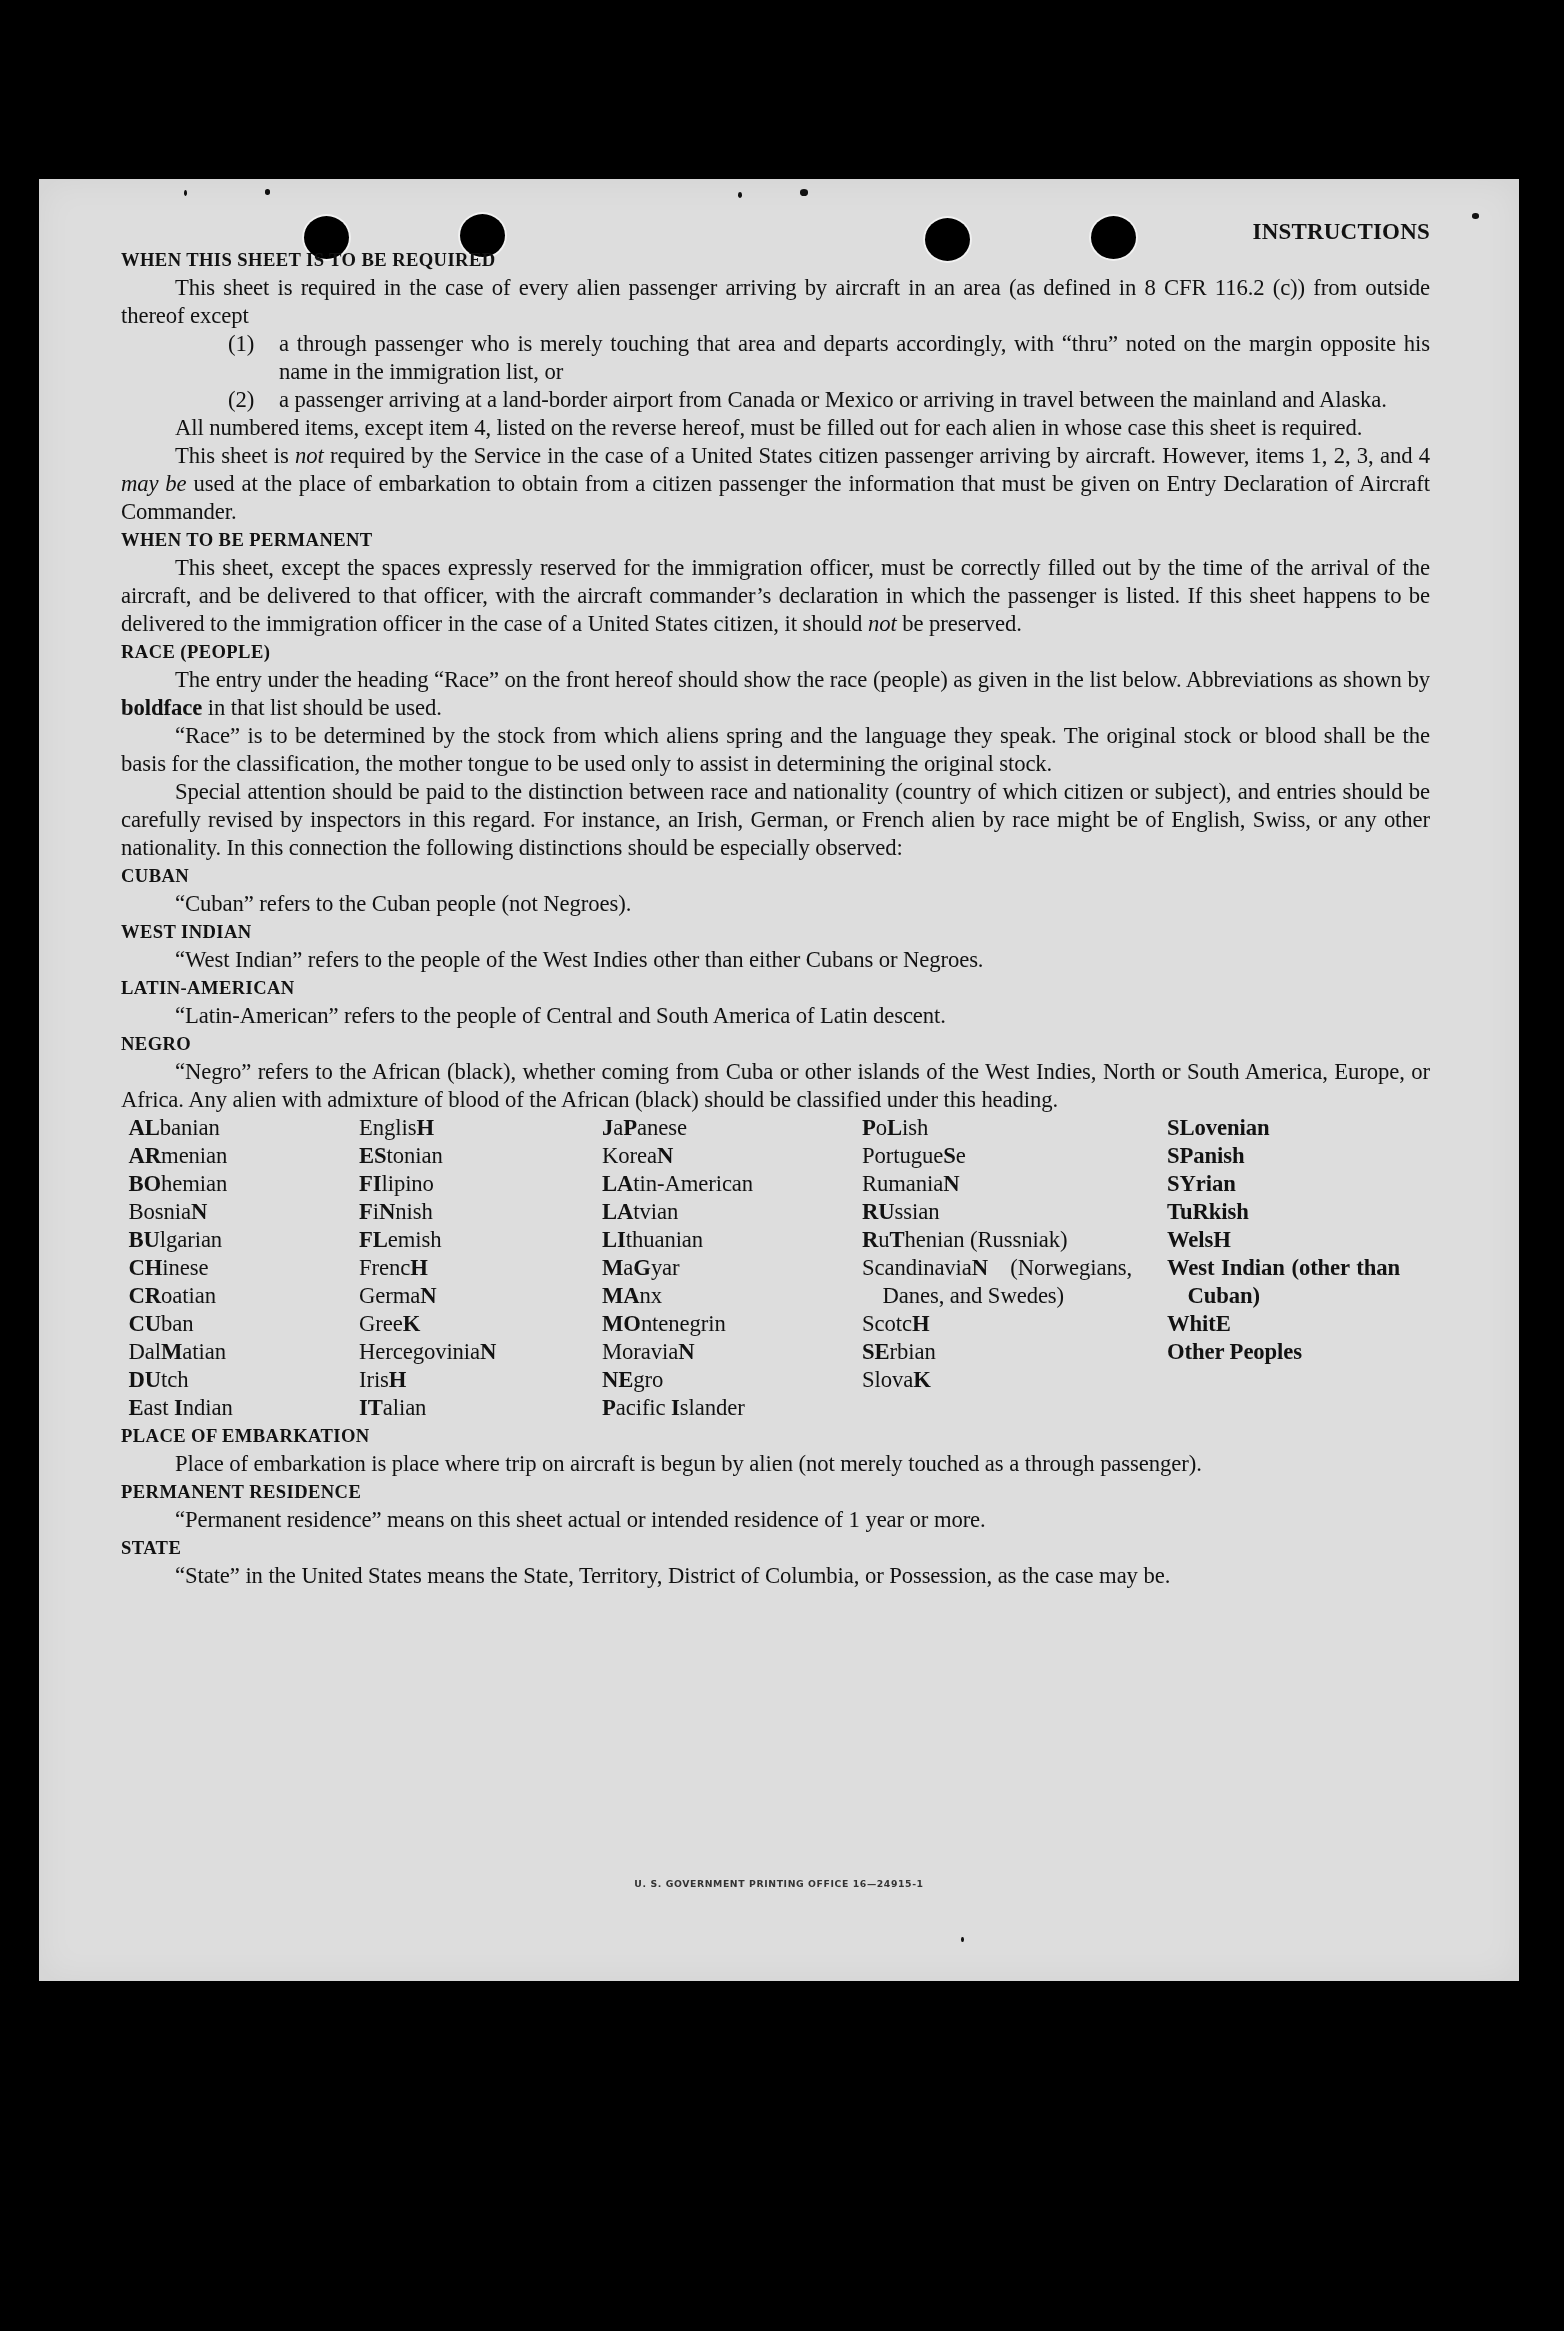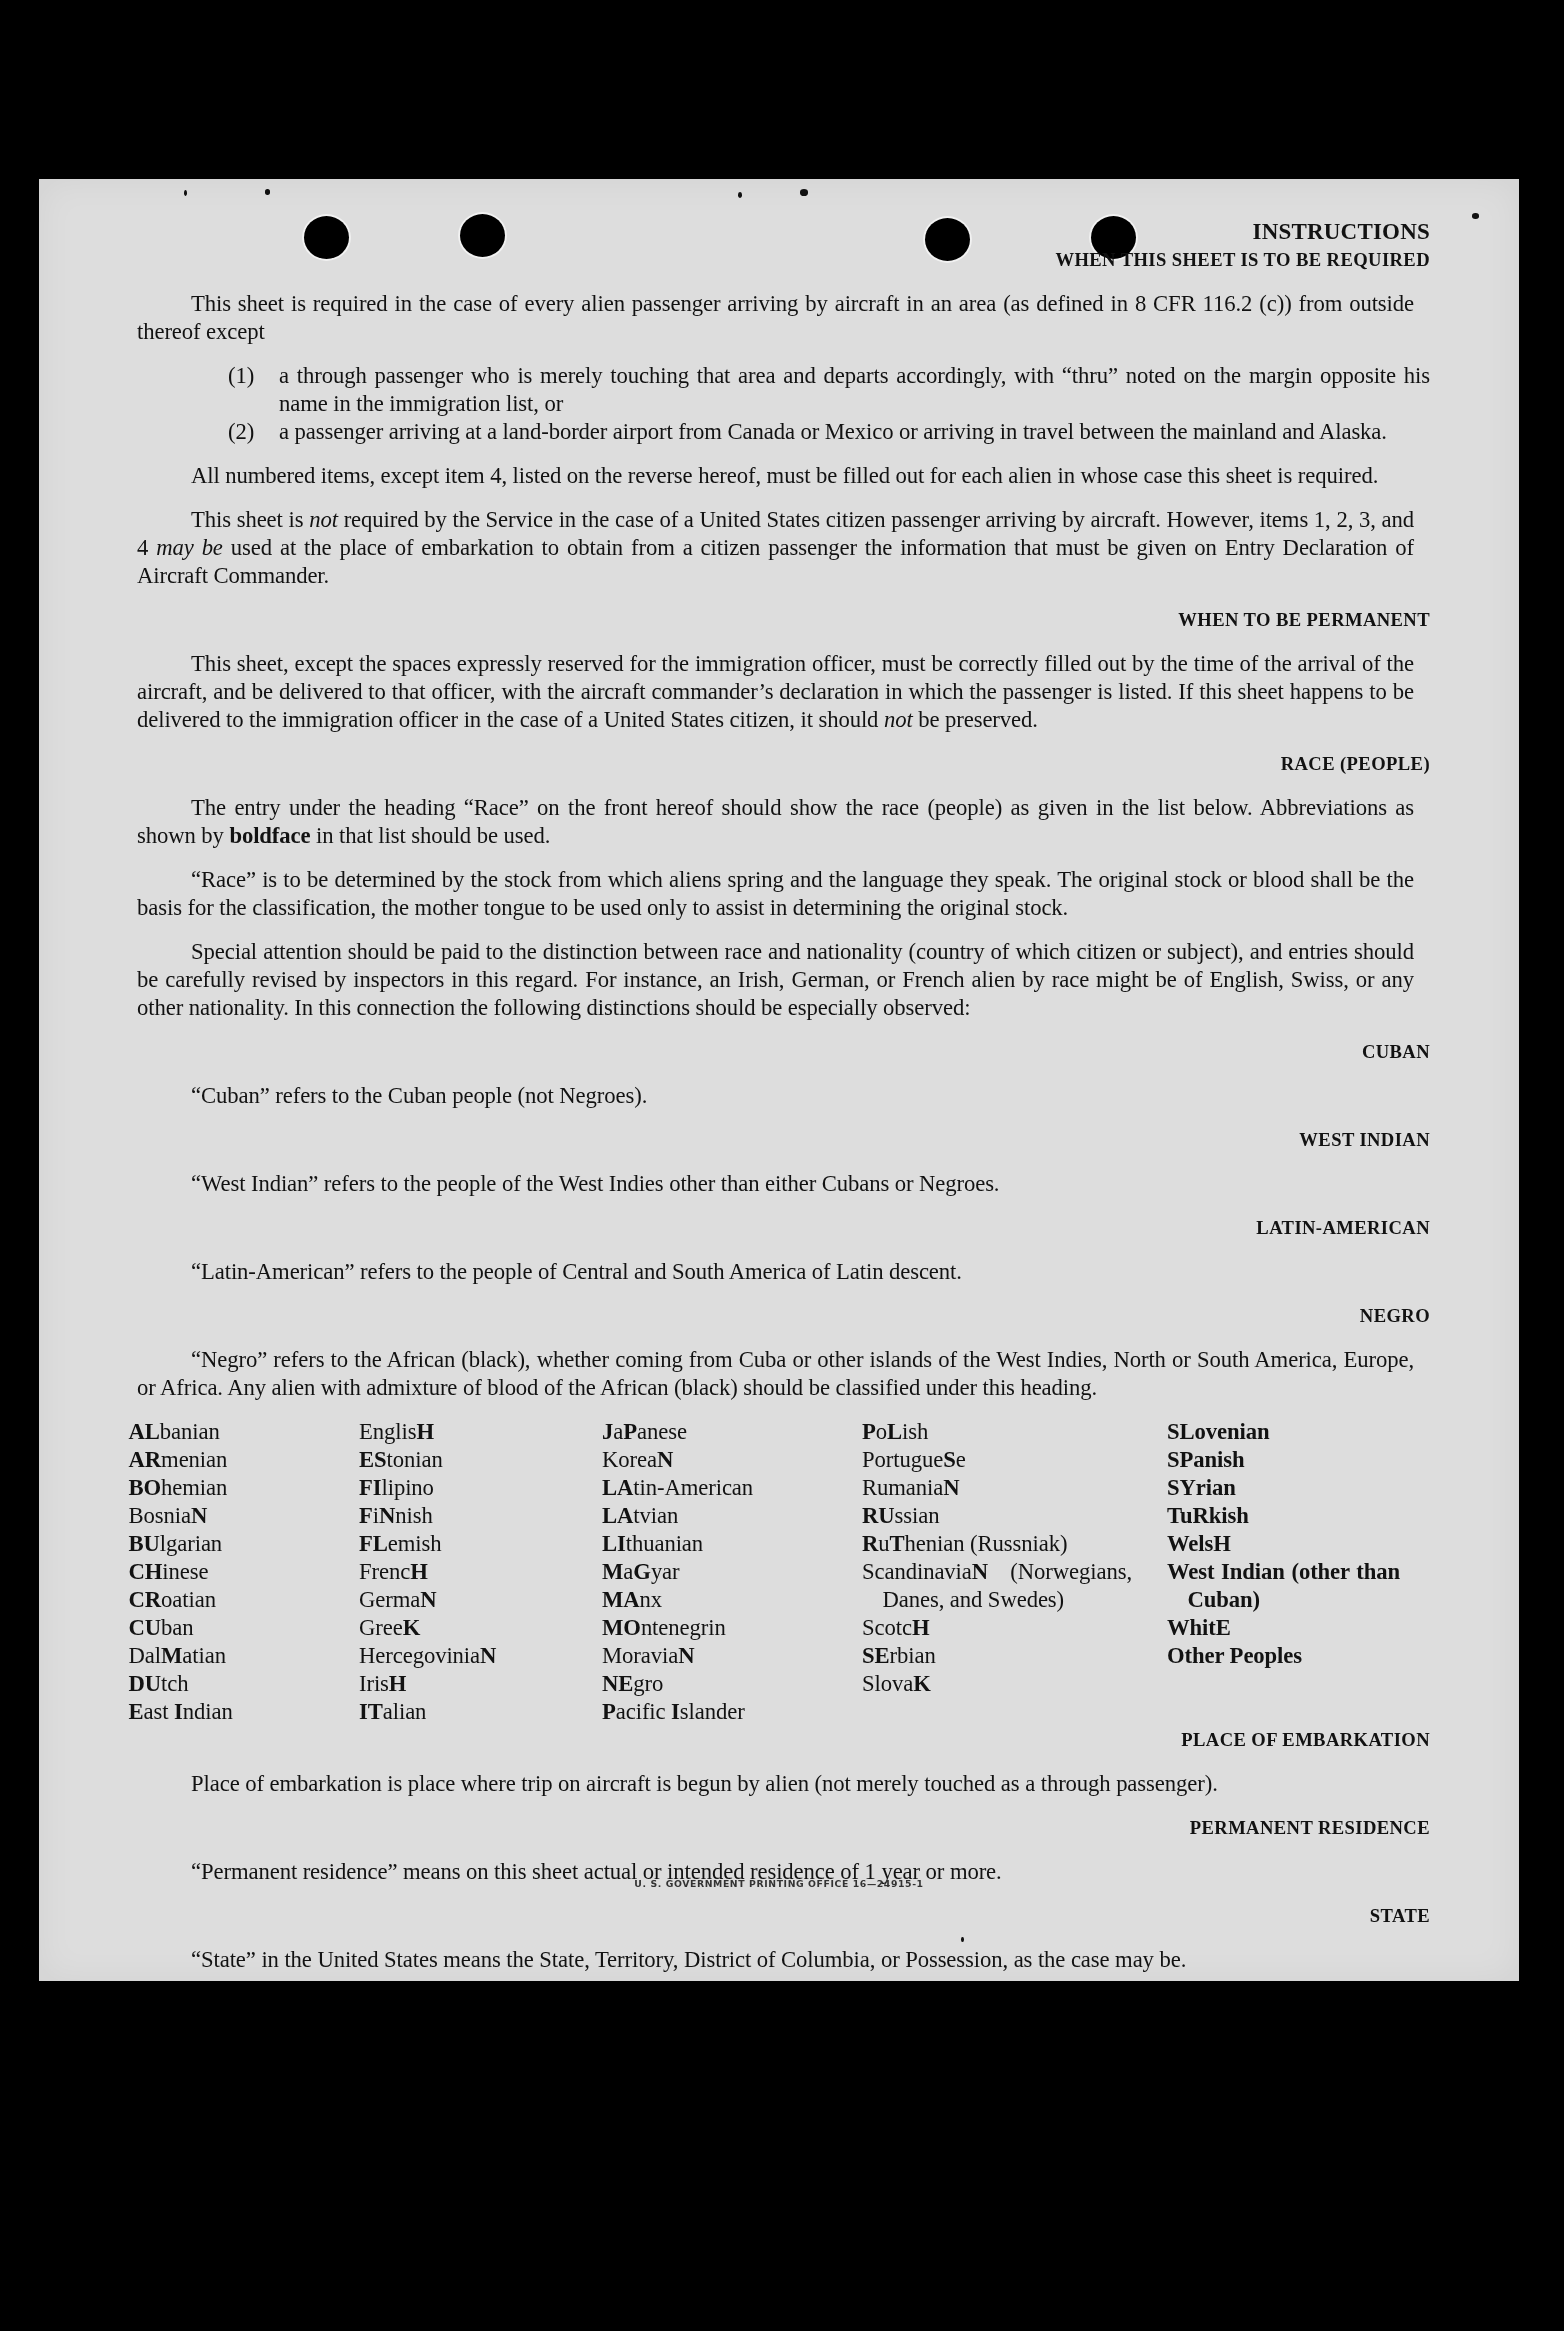--- a/index.html
+++ b/index.html
@@ -19,24 +19,24 @@
   .speck { position: absolute; background: #111; border-radius: 50%; }
   .content {
     position: absolute; left: 82px; top: 39px; width: 1309px;
     color: #121212; font-size: 22.7px; line-height: 28px; letter-spacing: -0.1px;
   }
   .title {
     text-align: right; font-weight: bold; font-size: 23px; line-height: 28px;
     letter-spacing: 0.2px; margin-left: 22.4px;
   }
   .sect {
-    text-align: right; font-weight: bold; font-size: 18.6px; line-height: 28px;
+    text-align: left; font-weight: bold; font-size: 18.6px; line-height: 28px;
     letter-spacing: 0.4px;
   }
-  .p { text-align: justify; text-indent: 54px; margin: 16px; }
+  .p { text-align: justify; text-indent: 54px; margin: 0; }
   .ex {
     position: relative; padding-left: 158px; text-align: justify; margin: 0;
   }
   .ex .num { position: absolute; left: 107px; }
   .races {
     position: relative; height: 308px; font-size: 22.7px; line-height: 28px;
   }
   .col { position: absolute; top: 0; }
   .col div { white-space: nowrap; }
   .col .wrap { white-space: normal; padding-left: 20.5px; text-indent: -20.5px; text-align: justify; }

